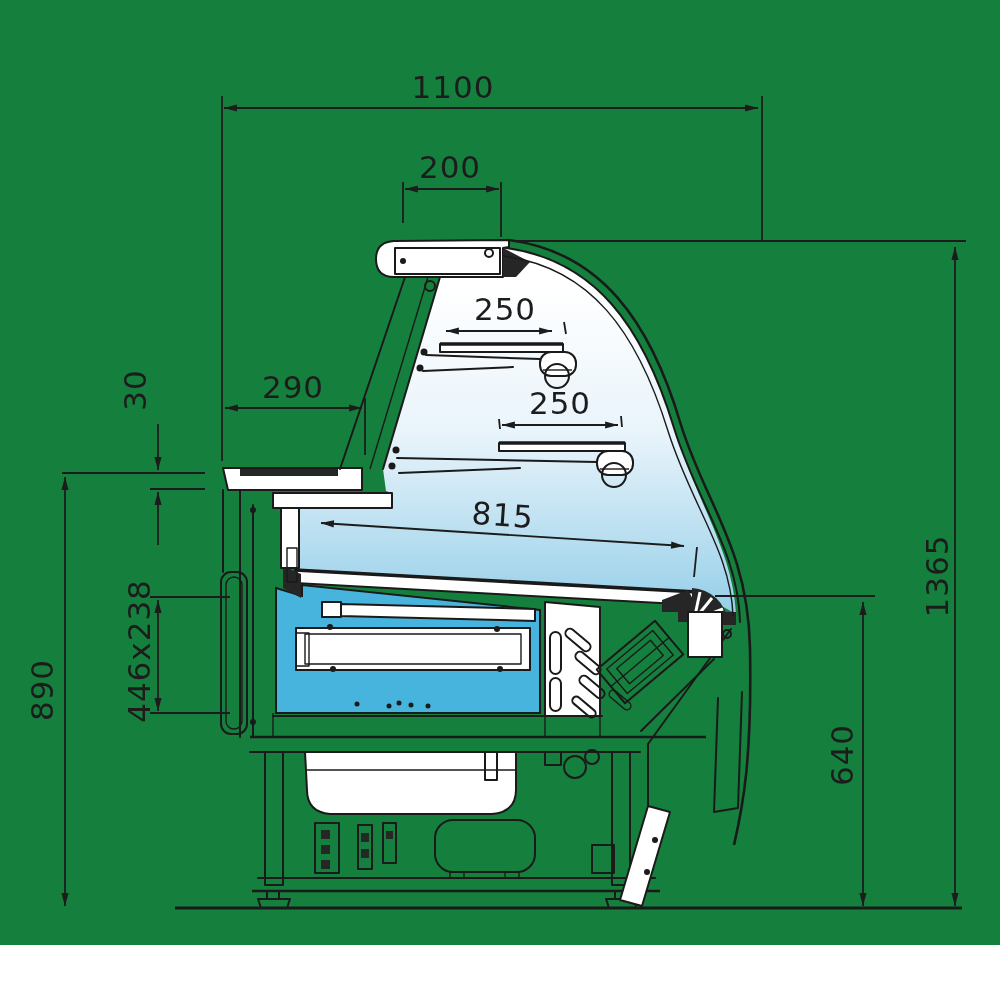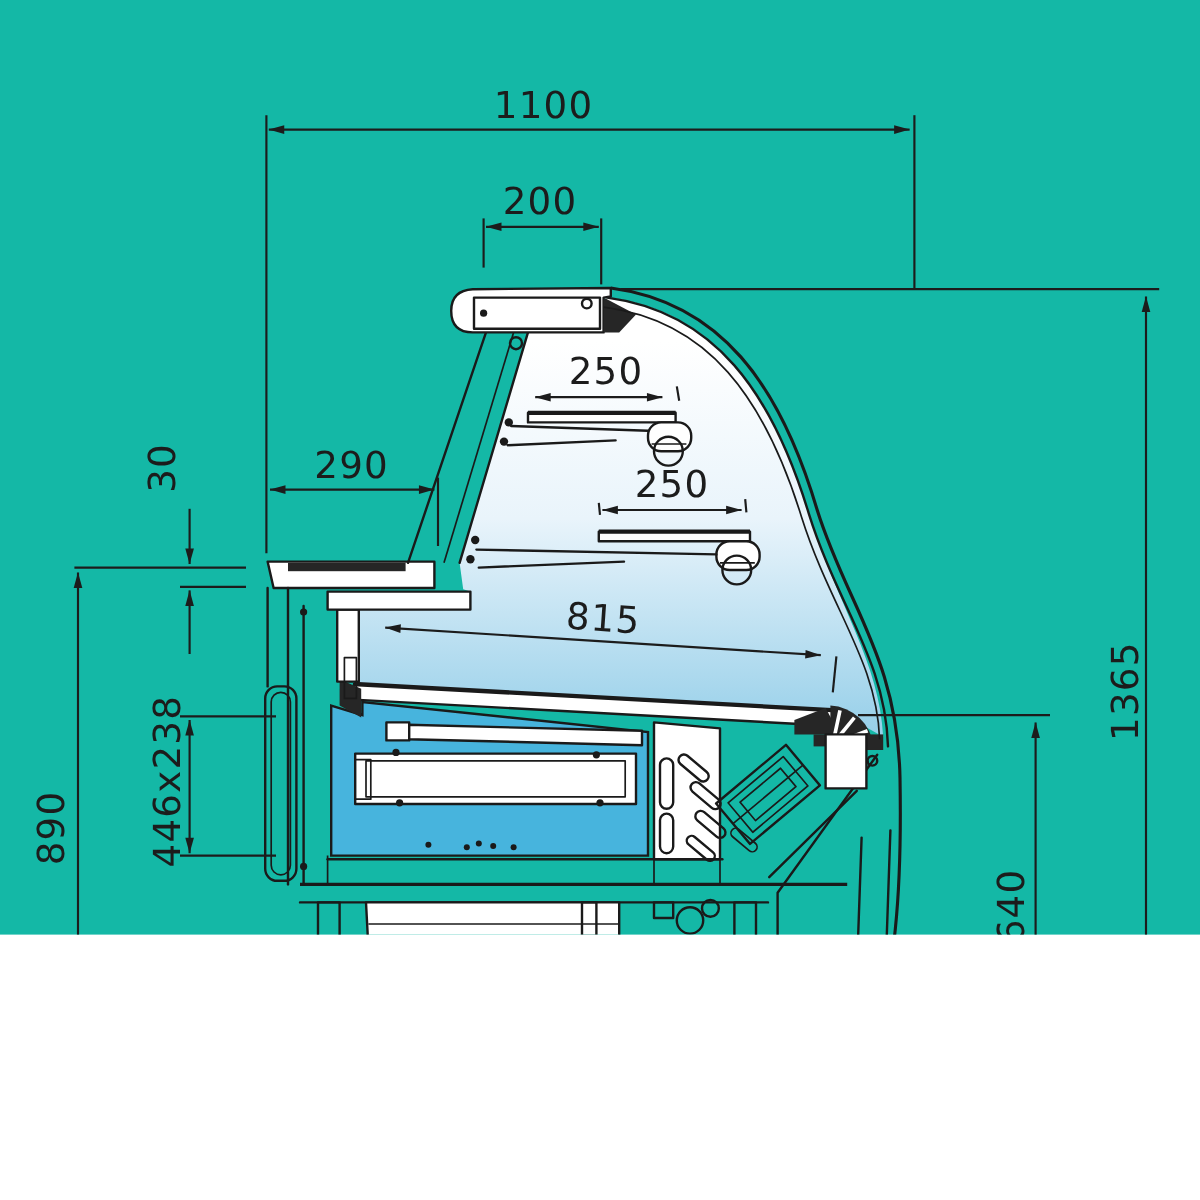--- a/index.html
+++ b/index.html
@@ -1,16 +1,16 @@
 <!DOCTYPE html>
 <html><head>
 <meta charset="utf-8">
 <style>
   html,body{margin:0;padding:0;background:#ffffff;}
-  .frame{position:relative;width:1000px;height:779px;background:#14b8a6;overflow:hidden;
+  .frame{position:relative;width:1000px;height:945px;background:#15803d;overflow:hidden;
          font-family:"DejaVu Sans",sans-serif;}
   svg{display:block;}
   .ln{stroke:#1a1a1a;fill:none;stroke-width:2;stroke-linecap:round;stroke-linejoin:round;}
   .ln15{stroke:#1a1a1a;fill:none;stroke-width:1.4;stroke-linejoin:round;}
   .ln25{stroke:#1a1a1a;fill:none;stroke-width:2.6;stroke-linejoin:round;}
   .heavy{stroke:#1a1a1a;fill:none;stroke-width:3.6;stroke-linecap:butt;}
   .whitefill{fill:#ffffff;stroke:#1a1a1a;stroke-width:2;stroke-linejoin:round;}
   .darkfill{fill:#262626;stroke:none;}
   .dim{stroke:#1c1c1c;fill:none;stroke-width:1.8;stroke-linecap:butt;}
   .dimtext{font-size:31px;fill:#1c1c1c;letter-spacing:1px;}

